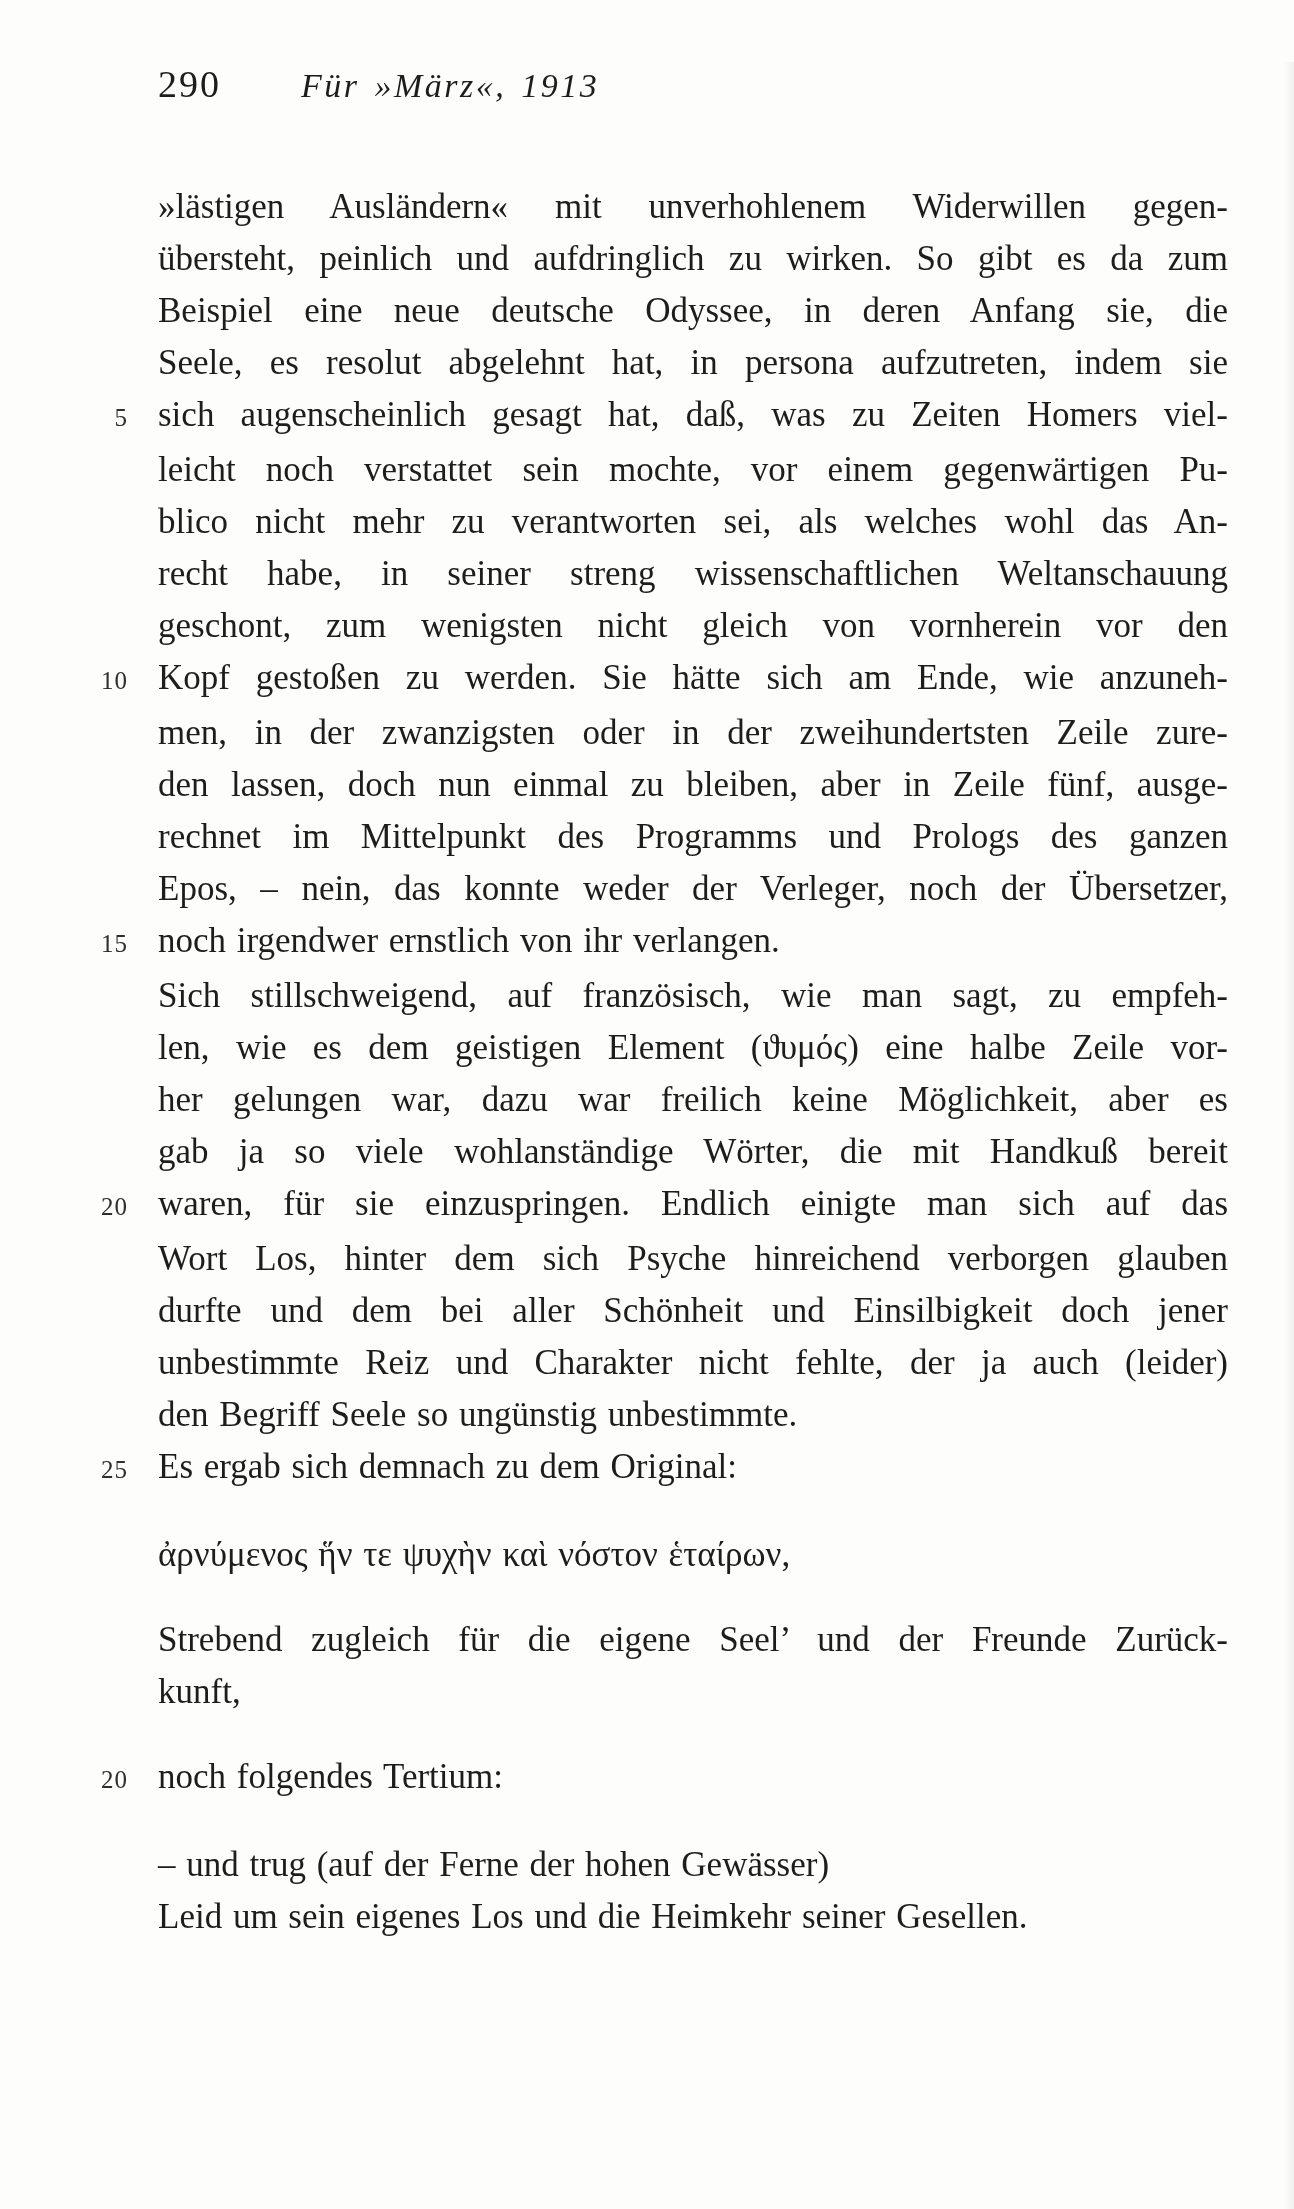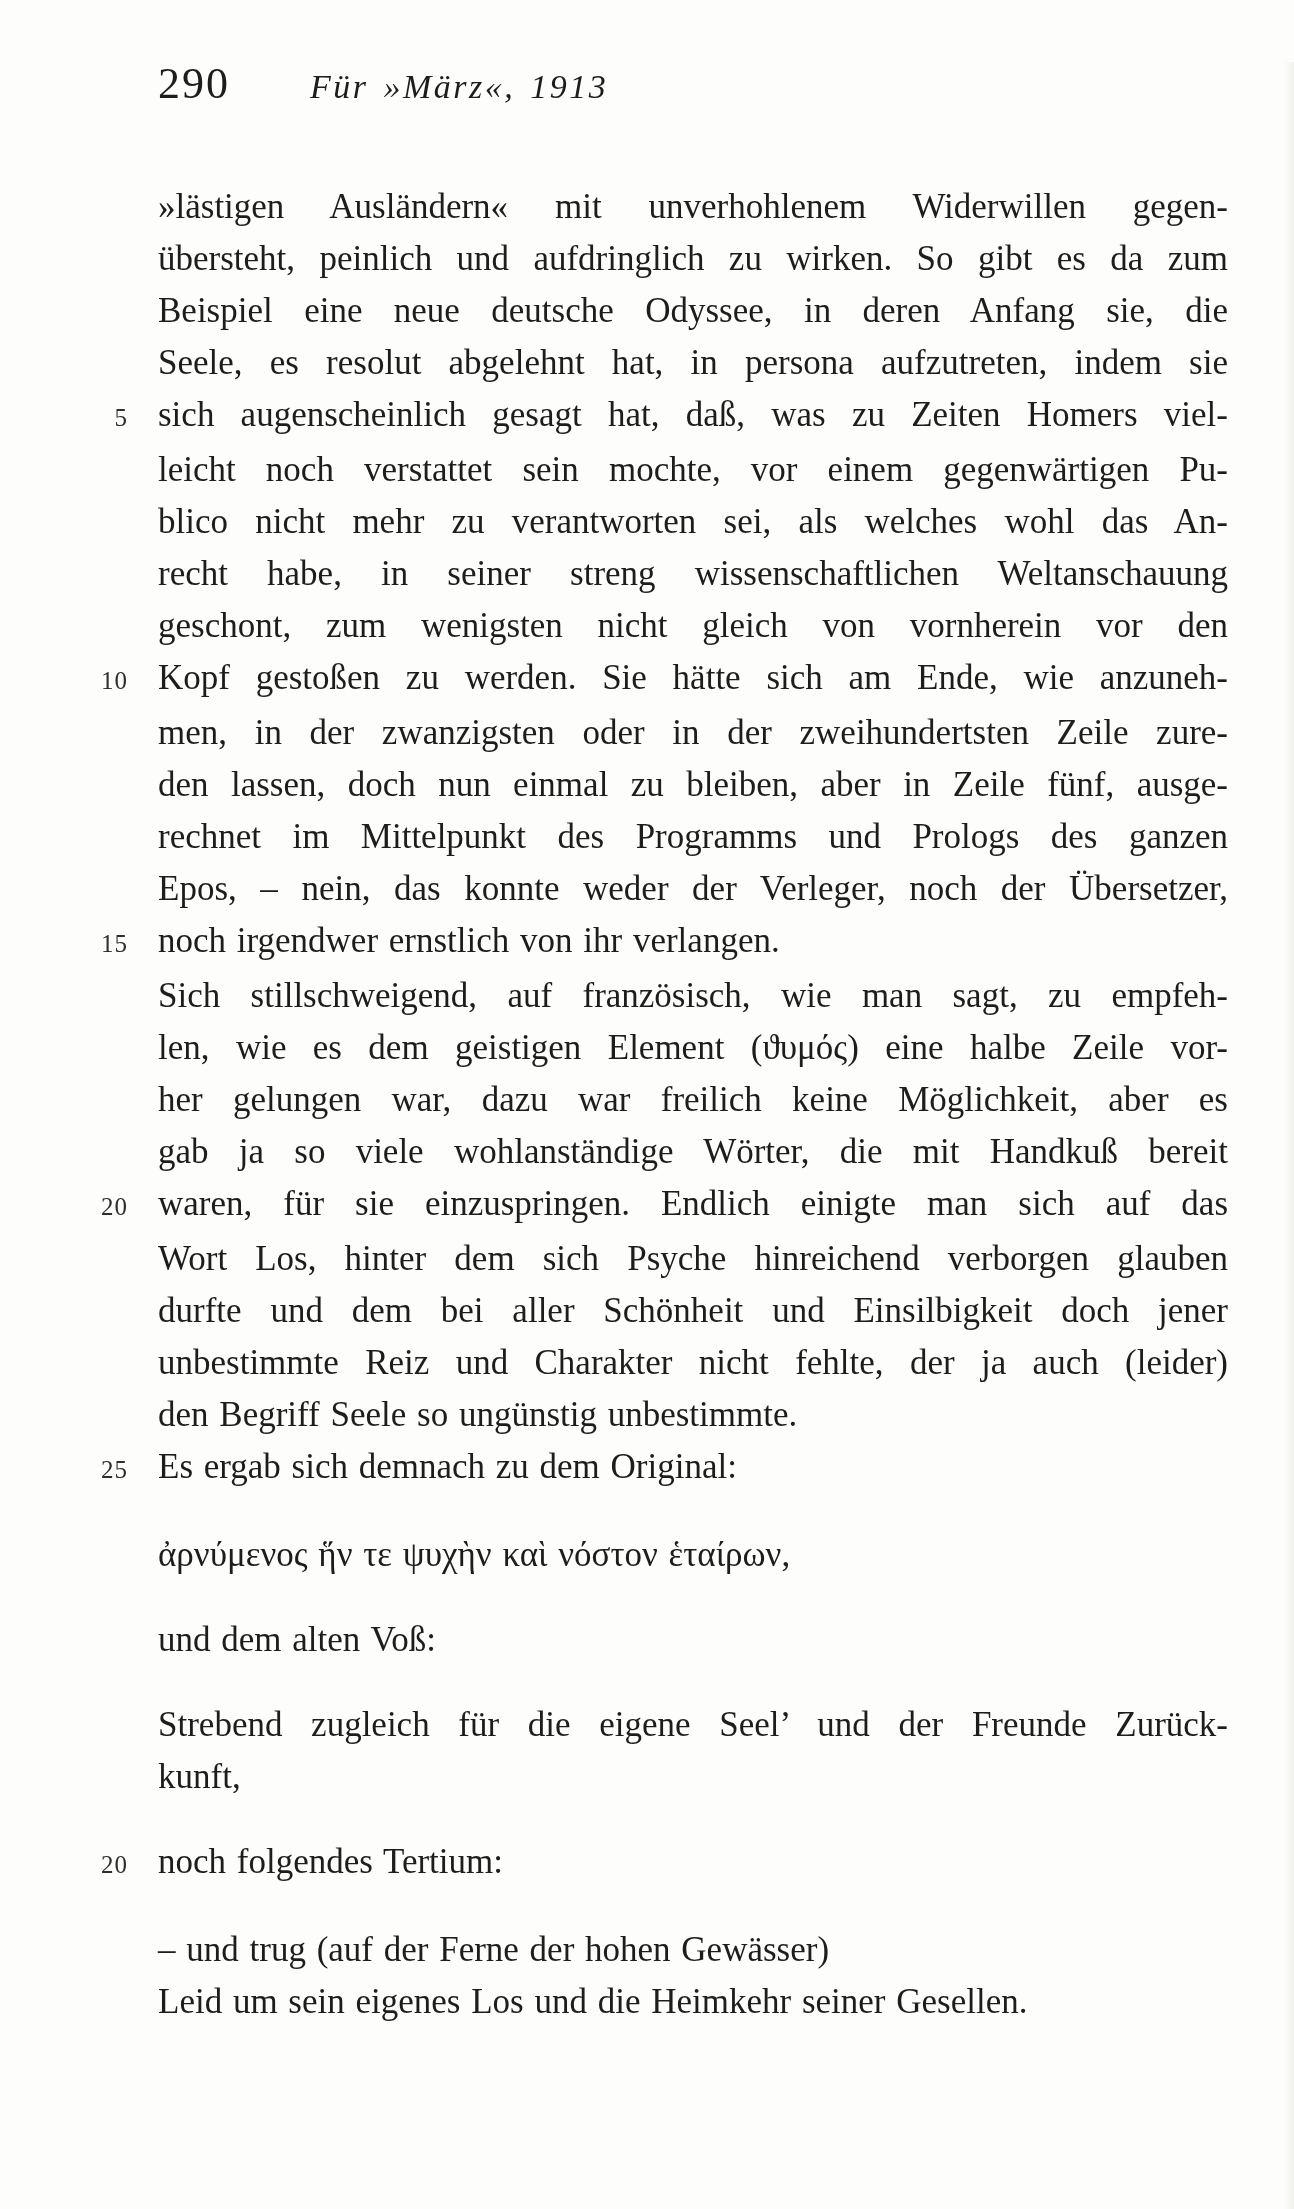--- a/index.html
+++ b/index.html
@@ -21,21 +21,21 @@
     width: 10px; height: 100%;
     background: linear-gradient(to right, rgba(0,0,0,0), rgba(120,120,110,0.10));
     pointer-events: none;
   }
   .header {
     margin: 62px 0 0 158px;
     height: 44px; line-height: 44px;
     white-space: nowrap;
   }
   .page-number {
-    font-size: 44px;
+    font-size: 38px;
     letter-spacing: 2px;
   }
   .running-title {
     font-style: italic;
     font-size: 34px;
     letter-spacing: 2.5px;
     margin-left: 80px;
     word-spacing: 4px;
   }
   .body-text {
@@ -176,24 +176,20 @@
         <span class="txt">den Begriff Seele so ungünstig unbestimmte.</span>
       </div>
       <div class="line">
         <span class="num">25</span>
         <span class="txt">Es ergab sich demnach zu dem Original:</span>
       </div>
       <div class="line gap">
         <span class="num"></span>
         <span class="txt">ἀρνύμενος ἥν τε ψυχὴν καὶ νόστον ἑταίρων,</span>
       </div>
-      <div class="line gap">
-        <span class="num"></span>
-        <span class="txt">und dem alten Voß:</span>
-      </div>
       <div class="line justify gap">
         <span class="num"></span>
         <span class="txt">Strebend zugleich für die eigene Seel’ und der Freunde Zurück-</span>
       </div>
       <div class="line">
         <span class="num"></span>
         <span class="txt">kunft,</span>
       </div>
       <div class="line gap">
         <span class="num">20</span>

